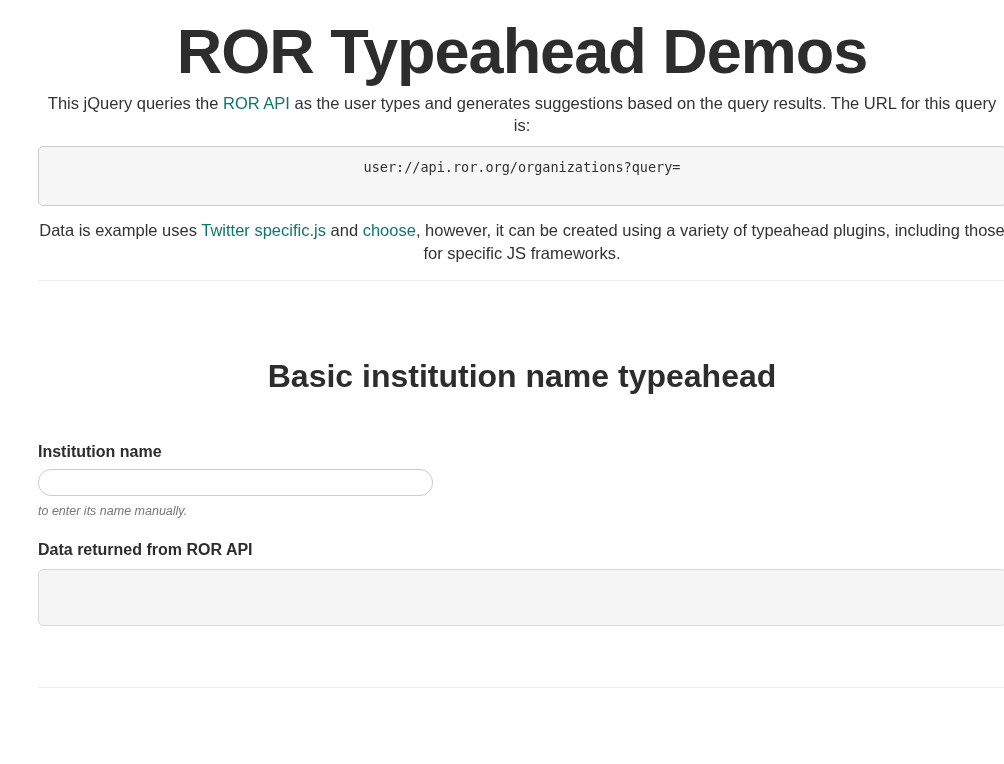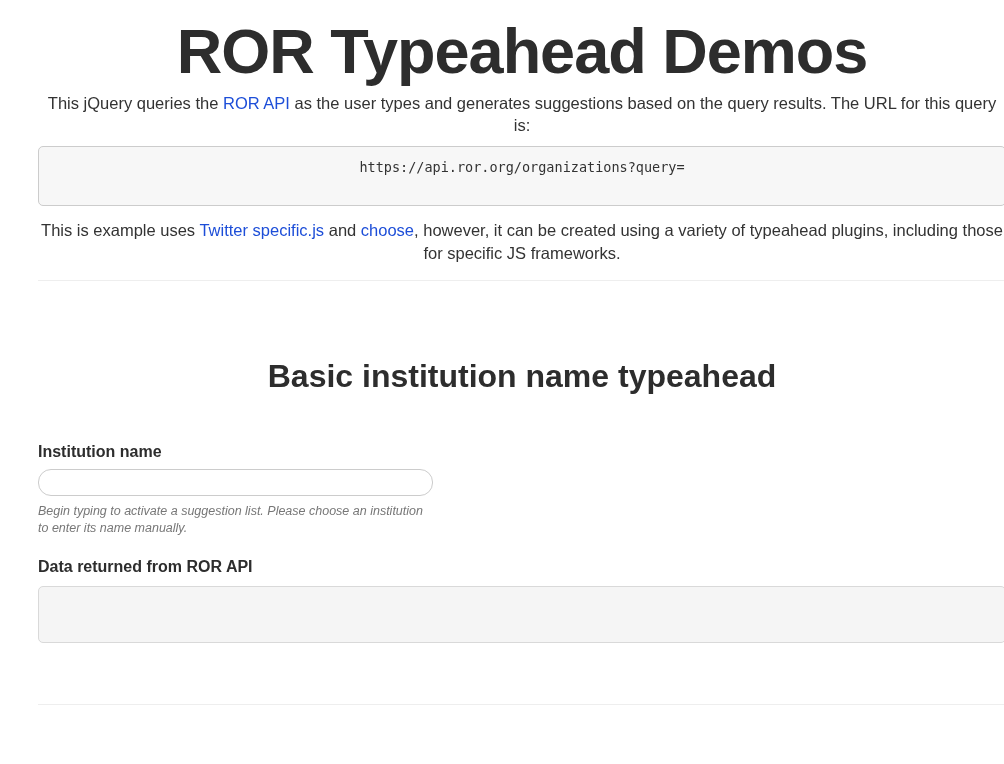--- a/index.html
+++ b/index.html
@@ -29,21 +29,21 @@
     letter-spacing: -1px;
   }
   p.intro {
     margin: 0 0 10px 0;
     font-size: 16.5px;
     line-height: 22px;
     text-align: center;
     color: #333333;
   }
   a.text-link {
-    color: #1d4ed8;
+    color: #0f766e;
     text-decoration: none;
     cursor: pointer;
   }
   pre.code-block {
     box-sizing: border-box;
     height: 60px;
     margin: 0 0 13px 0;
     padding: 12px 0 0 0;
     background: #f7f7f7;
     border: 1px solid #cccccc;
@@ -123,36 +123,35 @@
 </style>
 </head>
 <body>
 
 <div class="container">
 
   <h1 class="page-title">ROR Typeahead Demos</h1>
 
   <p class="intro"><span>This jQuery queries the </span><a class="text-link" href="#">ROR API</a><span> as the user types and generates suggestions based on the query results. The URL for this query is:</span></p>
 
-  <pre class="code-block"><code>https://api.ror.org/organizations?query=</code></pre>
+  <pre class="code-block"><code>user://api.ror.org/organizations?query=</code></pre>
 
-  <p class="uses"><span>This is example uses </span><a class="text-link" href="#">Twitter specific.js</a><span> and </span><a class="text-link" href="#">choose</a><span>, however, it can be created using a variety of typeahead plugins, including those for specific JS frameworks.</span></p>
+  <p class="uses"><span>Data is example uses </span><a class="text-link" href="#">Twitter specific.js</a><span> and </span><a class="text-link" href="#">choose</a><span>, however, it can be created using a variety of typeahead plugins, including those for specific JS frameworks.</span></p>
 
   <hr class="divider">
 
   <section>
 
     <h2 class="section-title">Basic institution name typeahead</h2>
 
     <label class="form-label">Institution name</label>
 
     <input type="text" class="institution-input" value="" style="">
 
     <div class="helper-text">
-      <span>Begin typing to activate a suggestion list. Please choose an institution</span>
       <span>to enter its name manually.</span>
     </div>
 
     <label class="form-label data-label">Data returned from ROR API</label>
 
     <pre class="data-box"></pre>
 
   </section>
 
   <hr class="divider divider-bottom">

